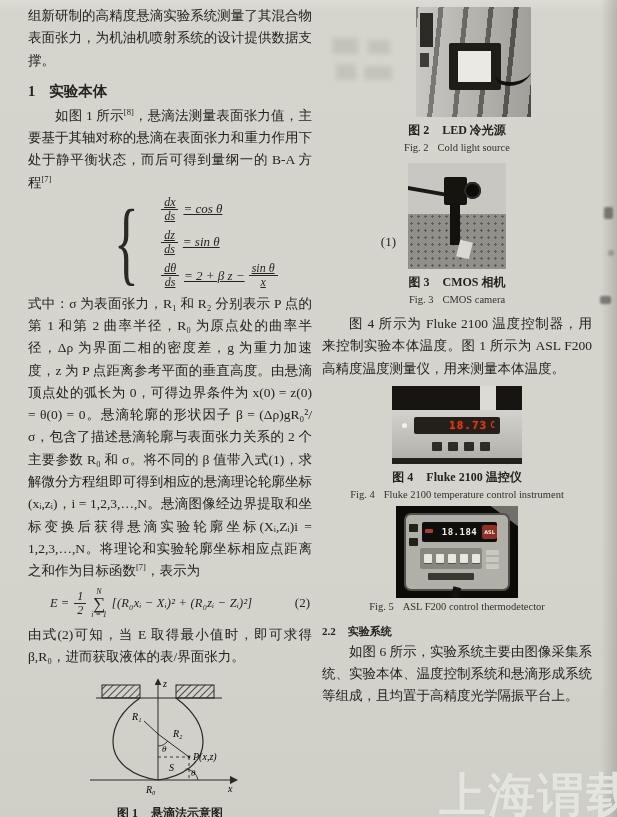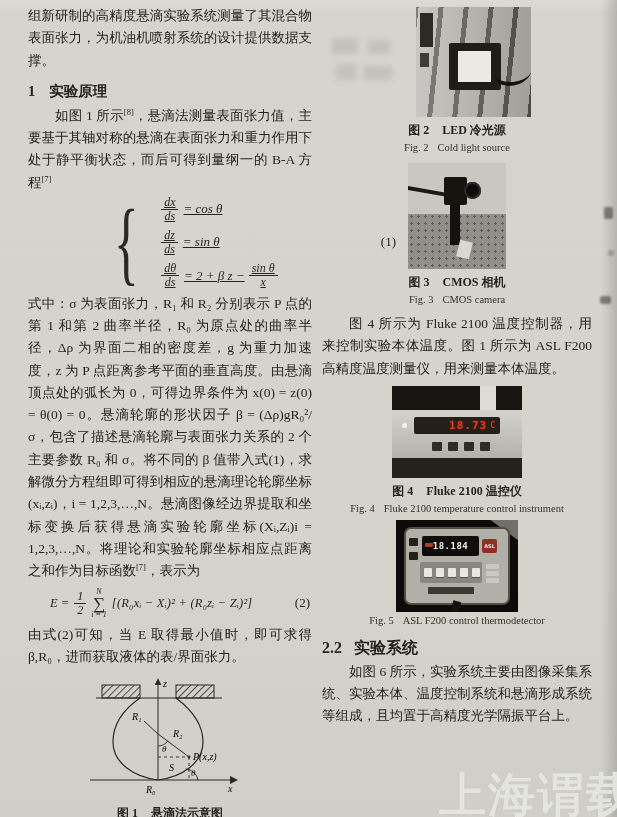--- a/index.html
+++ b/index.html
@@ -18,21 +18,21 @@
       linear-gradient(#4a483f,#4a483f) 38px 6px/22px 14px no-repeat,
       linear-gradient(#4a483f,#4a483f) 6px 30px/20px 16px no-repeat,
       linear-gradient(#4a483f,#4a483f) 34px 32px/28px 14px no-repeat;}
   .col{position:absolute;top:0;}
   .col-left{left:28px;width:284px;}
   .col-right{left:322px;width:270px;}
   p.body{margin:0;font-size:13.5px;line-height:22.3px;text-align:justify;}
   p.indent{text-indent:2em;}
   sup{font-size:8.5px;line-height:0;}
   h3.sec{margin:10px 0 4px 0;font-size:14.5px;font-weight:bold;}
-  h4.subsec{margin:6px 0 2px 0;font-size:16px;font-weight:bold;}
+  h4.subsec{margin:6px 0 2px 0;font-size:11px;font-weight:bold;}
   .secnum{margin-right:14px;}
   .subnum{margin-right:12px;}
   
   .eq{position:relative;display:flex;align-items:center;margin:2px 0 4px 86px;}
   .brace{font-size:94px;line-height:88px;font-weight:400;transform:scaleX(.55);transform-origin:left center;color:#2b2924;}
   .eqrows{display:flex;flex-direction:column;gap:7px;margin-left:2px;text-decoration:underline;}
   .eqrow{display:flex;align-items:center;font-style:italic;font-size:13px;}
   .frac{display:inline-flex;flex-direction:column;align-items:center;font-size:12px;font-style:italic;line-height:1.05;}
   .frac .fnum{padding:0 3px;border-bottom:1px solid #2b2924;}
   .frac .fden{padding:0 3px;}
@@ -67,37 +67,37 @@
   .ph2 .cable{left:80px;top:48px;width:36px;height:28px;border-bottom:4px solid #13110e;border-radius:0 0 70% 30%;transform:rotate(10deg);}
   
   .ph3{width:98px;height:106px;margin:10px auto 0 auto;background:linear-gradient(#c8c7c1 0 48%,#908f89 48% 100%);}
   .ph3 .dots{left:0;top:50px;width:98px;height:56px;background-image:radial-gradient(#504e48 1px,rgba(0,0,0,0) 1.4px);background-size:7px 7px;opacity:.8;}
   .ph3 .cable{left:-4px;top:26px;width:42px;height:4px;background:#1b1915;transform:rotate(10deg);}
   .ph3 .body{left:36px;top:14px;width:23px;height:28px;background:#16140f;border-radius:2px;}
   .ph3 .lens{left:56px;top:19px;width:17px;height:17px;background:#0c0b09;border-radius:50%;box-shadow:inset 0 0 0 2px #2e2c26;}
   .ph3 .post{left:42px;top:40px;width:10px;height:42px;background:#13120f;}
   .ph3 .bracket{left:50px;top:78px;width:13px;height:17px;background:#d9d8d1;transform:rotate(14deg);}
   
-  .ph4{width:130px;height:92px;margin:6px auto 0 auto;background:#c4c3bd;}
+  .ph4{width:130px;height:78px;margin:6px auto 0 auto;background:#c4c3bd;}
   .ph4 .top{left:0;top:0;width:130px;height:24px;background:#171411;}
   .ph4 .notch{left:88px;top:0;width:16px;height:24px;background:#dcdbd4;}
   .ph4 .face{left:0;top:24px;width:130px;height:48px;background:linear-gradient(#d3d2cc,#b2b1ab);}
   .ph4 .disp{left:22px;top:31px;width:86px;height:17px;background:#241f18;border-radius:2px;display:flex;align-items:center;justify-content:flex-end;padding:0 5px;box-sizing:border-box;}
   .ph4 .disp span{position:static;}
   .ph4 .digits{color:#e0381f;font:bold 11px "DejaVu Sans Mono",monospace;letter-spacing:1px;text-shadow:0 0 2px rgba(224,56,31,.55);}
   .ph4 .unit{color:#e0381f;font:bold 8px "DejaVu Sans Mono",monospace;margin-left:3px;}
   .ph4 .dot{left:10px;top:37px;width:5px;height:5px;border-radius:50%;background:#f3f2eb;}
   .ph4 .btn{top:56px;width:10px;height:9px;background:#2f2c26;border-radius:1px;}
   .ph4 .b1{left:40px;} .ph4 .b2{left:56px;} .ph4 .b3{left:72px;} .ph4 .b4{left:88px;}
   .ph4 .bottom{left:0;top:72px;width:130px;height:20px;background:#24211c;}
   
   .ph5{width:122px;height:92px;margin:6px auto 0 auto;background:#0c0b09;}
   .ph5 .corner{right:-1px;top:-1px;width:30px;height:22px;background:#716f68;clip-path:polygon(0 0,100% 0,100% 100%);}
   .ph5 .dev{left:8px;top:7px;width:102px;height:74px;background:#b0afa8;border:2px solid #524f49;border-radius:7px;}
-  .ph5 .disp{left:26px;top:16px;width:57px;height:20px;background:#0f0e0c;border-radius:2px;display:flex;align-items:center;justify-content:center;}
+  .ph5 .disp{left:26px;top:16px;width:75px;height:20px;background:#0f0e0c;border-radius:2px;display:flex;align-items:center;justify-content:center;}
   .ph5 .disp span{position:static;}
   .ph5 .ddigits{color:#f3f2ea;font:bold 9px "DejaVu Sans Mono",monospace;letter-spacing:.5px;}
   .ph5 .reddot{left:29px;top:23px;width:8px;height:4px;background:#b03a26;border-radius:1px;}
   .ph5 .asl{left:86px;top:19px;width:15px;height:14px;background:#8e3024;border-radius:2px;color:#eee;font:bold 5px "DejaVu Sans",sans-serif;display:flex;align-items:center;justify-content:center;}
   .ph5 .asl span{position:static;}
   .ph5 .sb1{left:13px;top:18px;width:9px;height:8px;background:#23211c;border-radius:1px;}
   .ph5 .sb2{left:13px;top:32px;width:9px;height:8px;background:#23211c;border-radius:1px;}
   .ph5 .panel{left:24px;top:42px;width:62px;height:21px;background:#88867f;border-radius:2px;}
   .ph5 .key{top:48px;width:8px;height:9px;background:#e8e7e0;border-radius:1px;box-shadow:0 1px 0 #55534d;}
   .ph5 .k1{left:28px;} .ph5 .k2{left:40px;} .ph5 .k3{left:52px;} .ph5 .k4{left:64px;} .ph5 .k5{left:76px;}
@@ -114,21 +114,21 @@
 </head>
 <body>
 
 <div class="page">
 
   <div class="bleed"></div>
 
   <div class="col col-left" style="padding-top:5px;">
     <p class="body">组新研制的高精度悬滴实验系统测量了其混合物表面张力，为机油机喷射系统的设计提供数据支撑。</p>
 
-    <h3 class="sec"><span class="secnum">1</span><span>实验原理</span></h3>
+    <h3 class="sec"><span class="secnum">1</span><span>实验本体</span></h3>
 
     <p class="body indent"><span>如图 1 所示</span><sup>[8]</sup><span>，悬滴法测量表面张力值，主要基于其轴对称的悬滴在表面张力和重力作用下处于静平衡状态，而后可得到量纲一的 B-A 方程</span><sup>[7]</sup></p>
 
     <div class="eq">
       <span class="brace">{</span>
       <div class="eqrows">
         <div class="eqrow">
           <span class="frac">
               <span class="fnum">dx</span>
               <span class="fden">ds</span>

